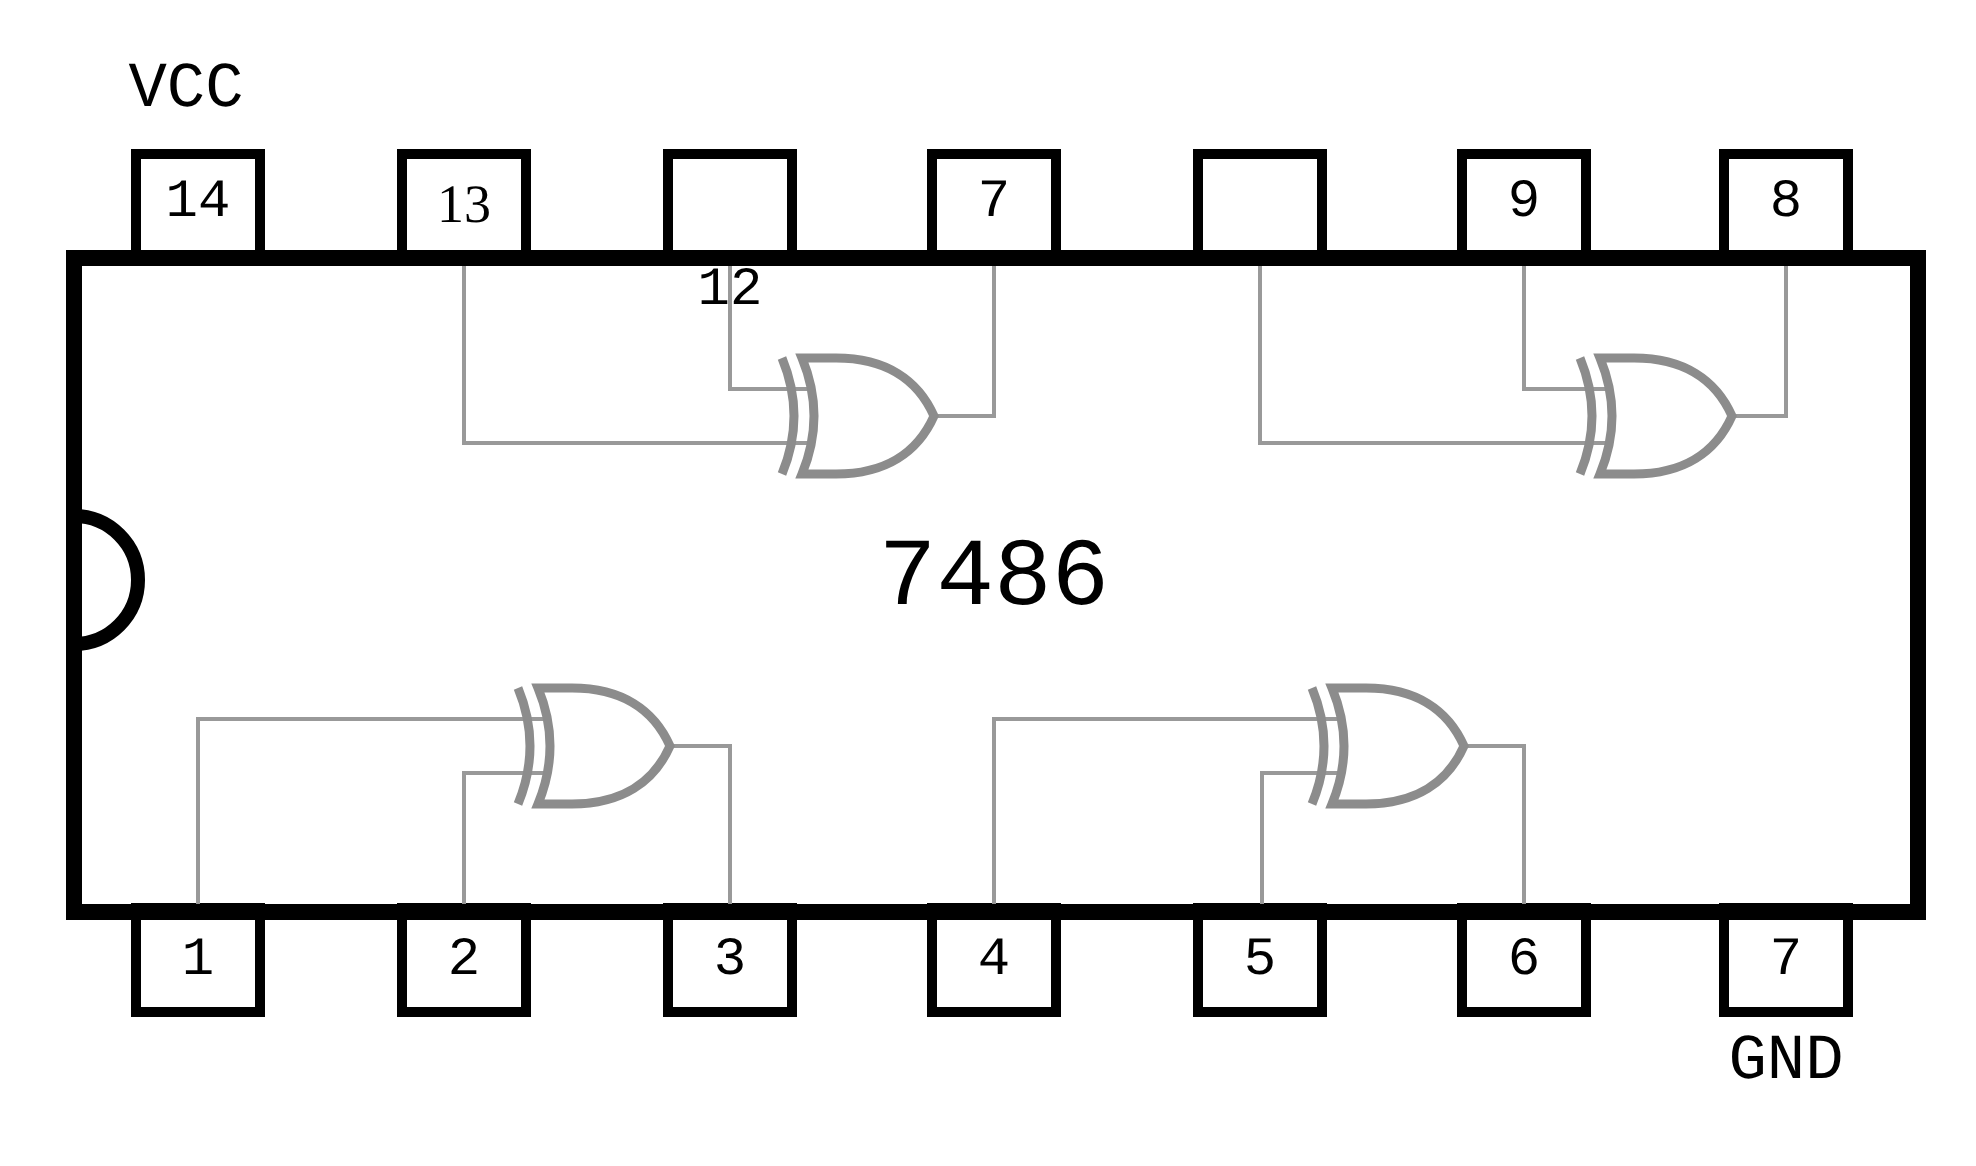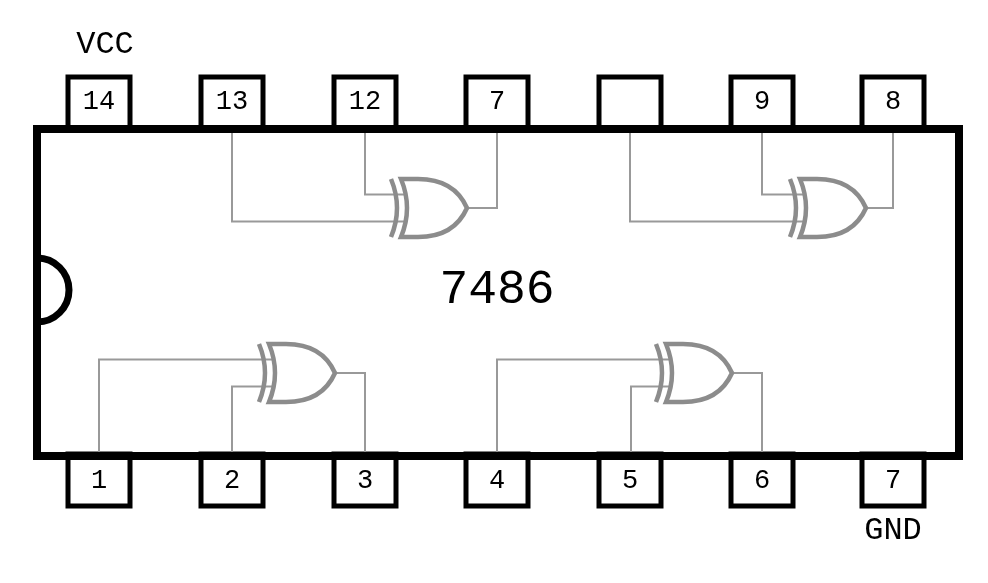--- a/index.html
+++ b/index.html
@@ -109,28 +109,28 @@
         <path fill="#ffffff" d="M 13 0 H 30 C 55 0 71 11 79 29 C 71 47 55 58 30 58 H 13 Q 25 29 13 0 Z"></path>
       </g>
     </g>
 
     <g fill="none" stroke="#000000">
       <path d="M 37 258 A 32 32 0 0 1 37 322" stroke-width="7"></path>
       <rect x="37" y="129" width="922" height="327" stroke-width="8"></rect>
     </g>
   </svg>
 
-  <div class="label corner-label" style="left:60px; top:26px;">VCC</div>
+  <div class="label corner-label" style="left:48px; top:26px;">VCC</div>
   <div class="label corner-label" style="left:848px; top:512px;text-align:right;">GND</div>
 
   <div class="label chip-title">7486</div>
 
   <div class="label pin-num top" style="left:66px;">14</div>
-  <div class="label pin-num top" style="left:199px;">13</div>
-  <div class="label pin-num top" style="left:332px;">12</div>
+  <div class="label pin-num top" style="left:199px;font-family:Liberation Serif, serif;">13</div>
+  <div class="label pin-num top" style="left:332px;margin-top:44px;">12</div>
   <div class="label pin-num top" style="left:464px;">7</div>
   <div class="label pin-num top" style="left:729px;">9</div>
   <div class="label pin-num top" style="left:860px;">8</div>
 
   <div class="label pin-num bottom" style="left:66px;">1</div>
   <div class="label pin-num bottom" style="left:199px;">2</div>
   <div class="label pin-num bottom" style="left:332px;">3</div>
   <div class="label pin-num bottom" style="left:464px;">4</div>
   <div class="label pin-num bottom" style="left:597px;">5</div>
   <div class="label pin-num bottom" style="left:729px;">6</div>

